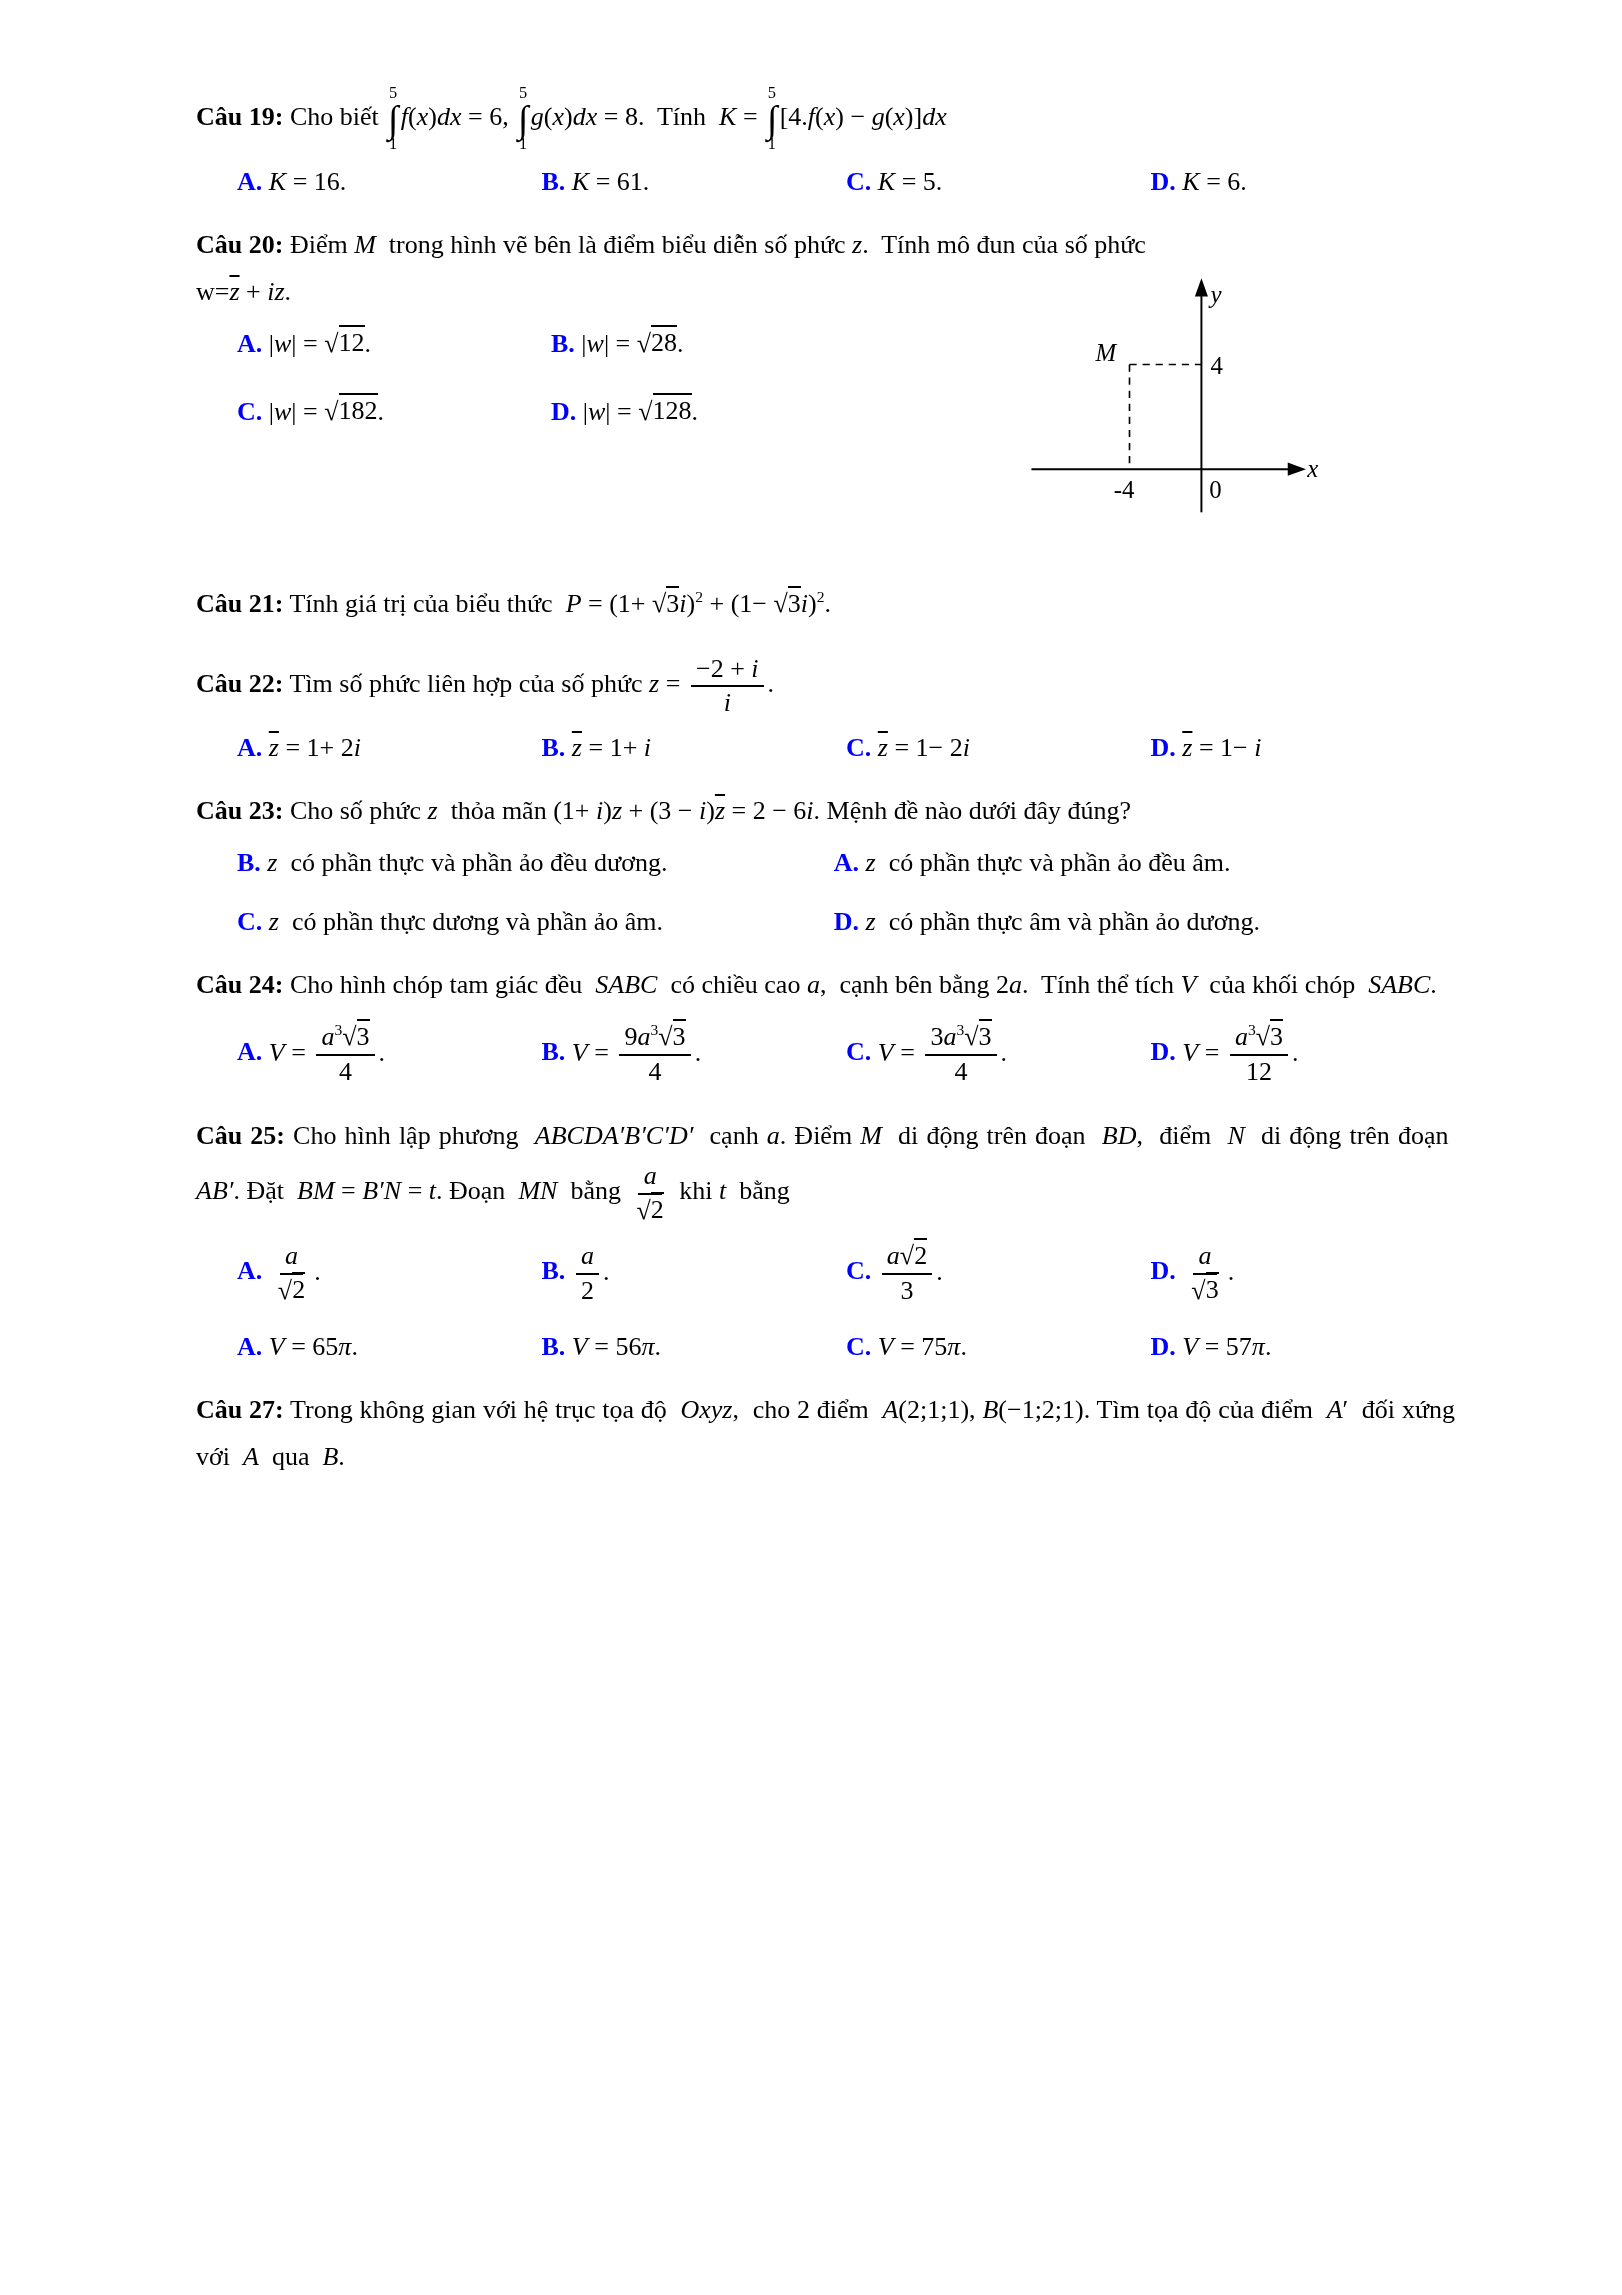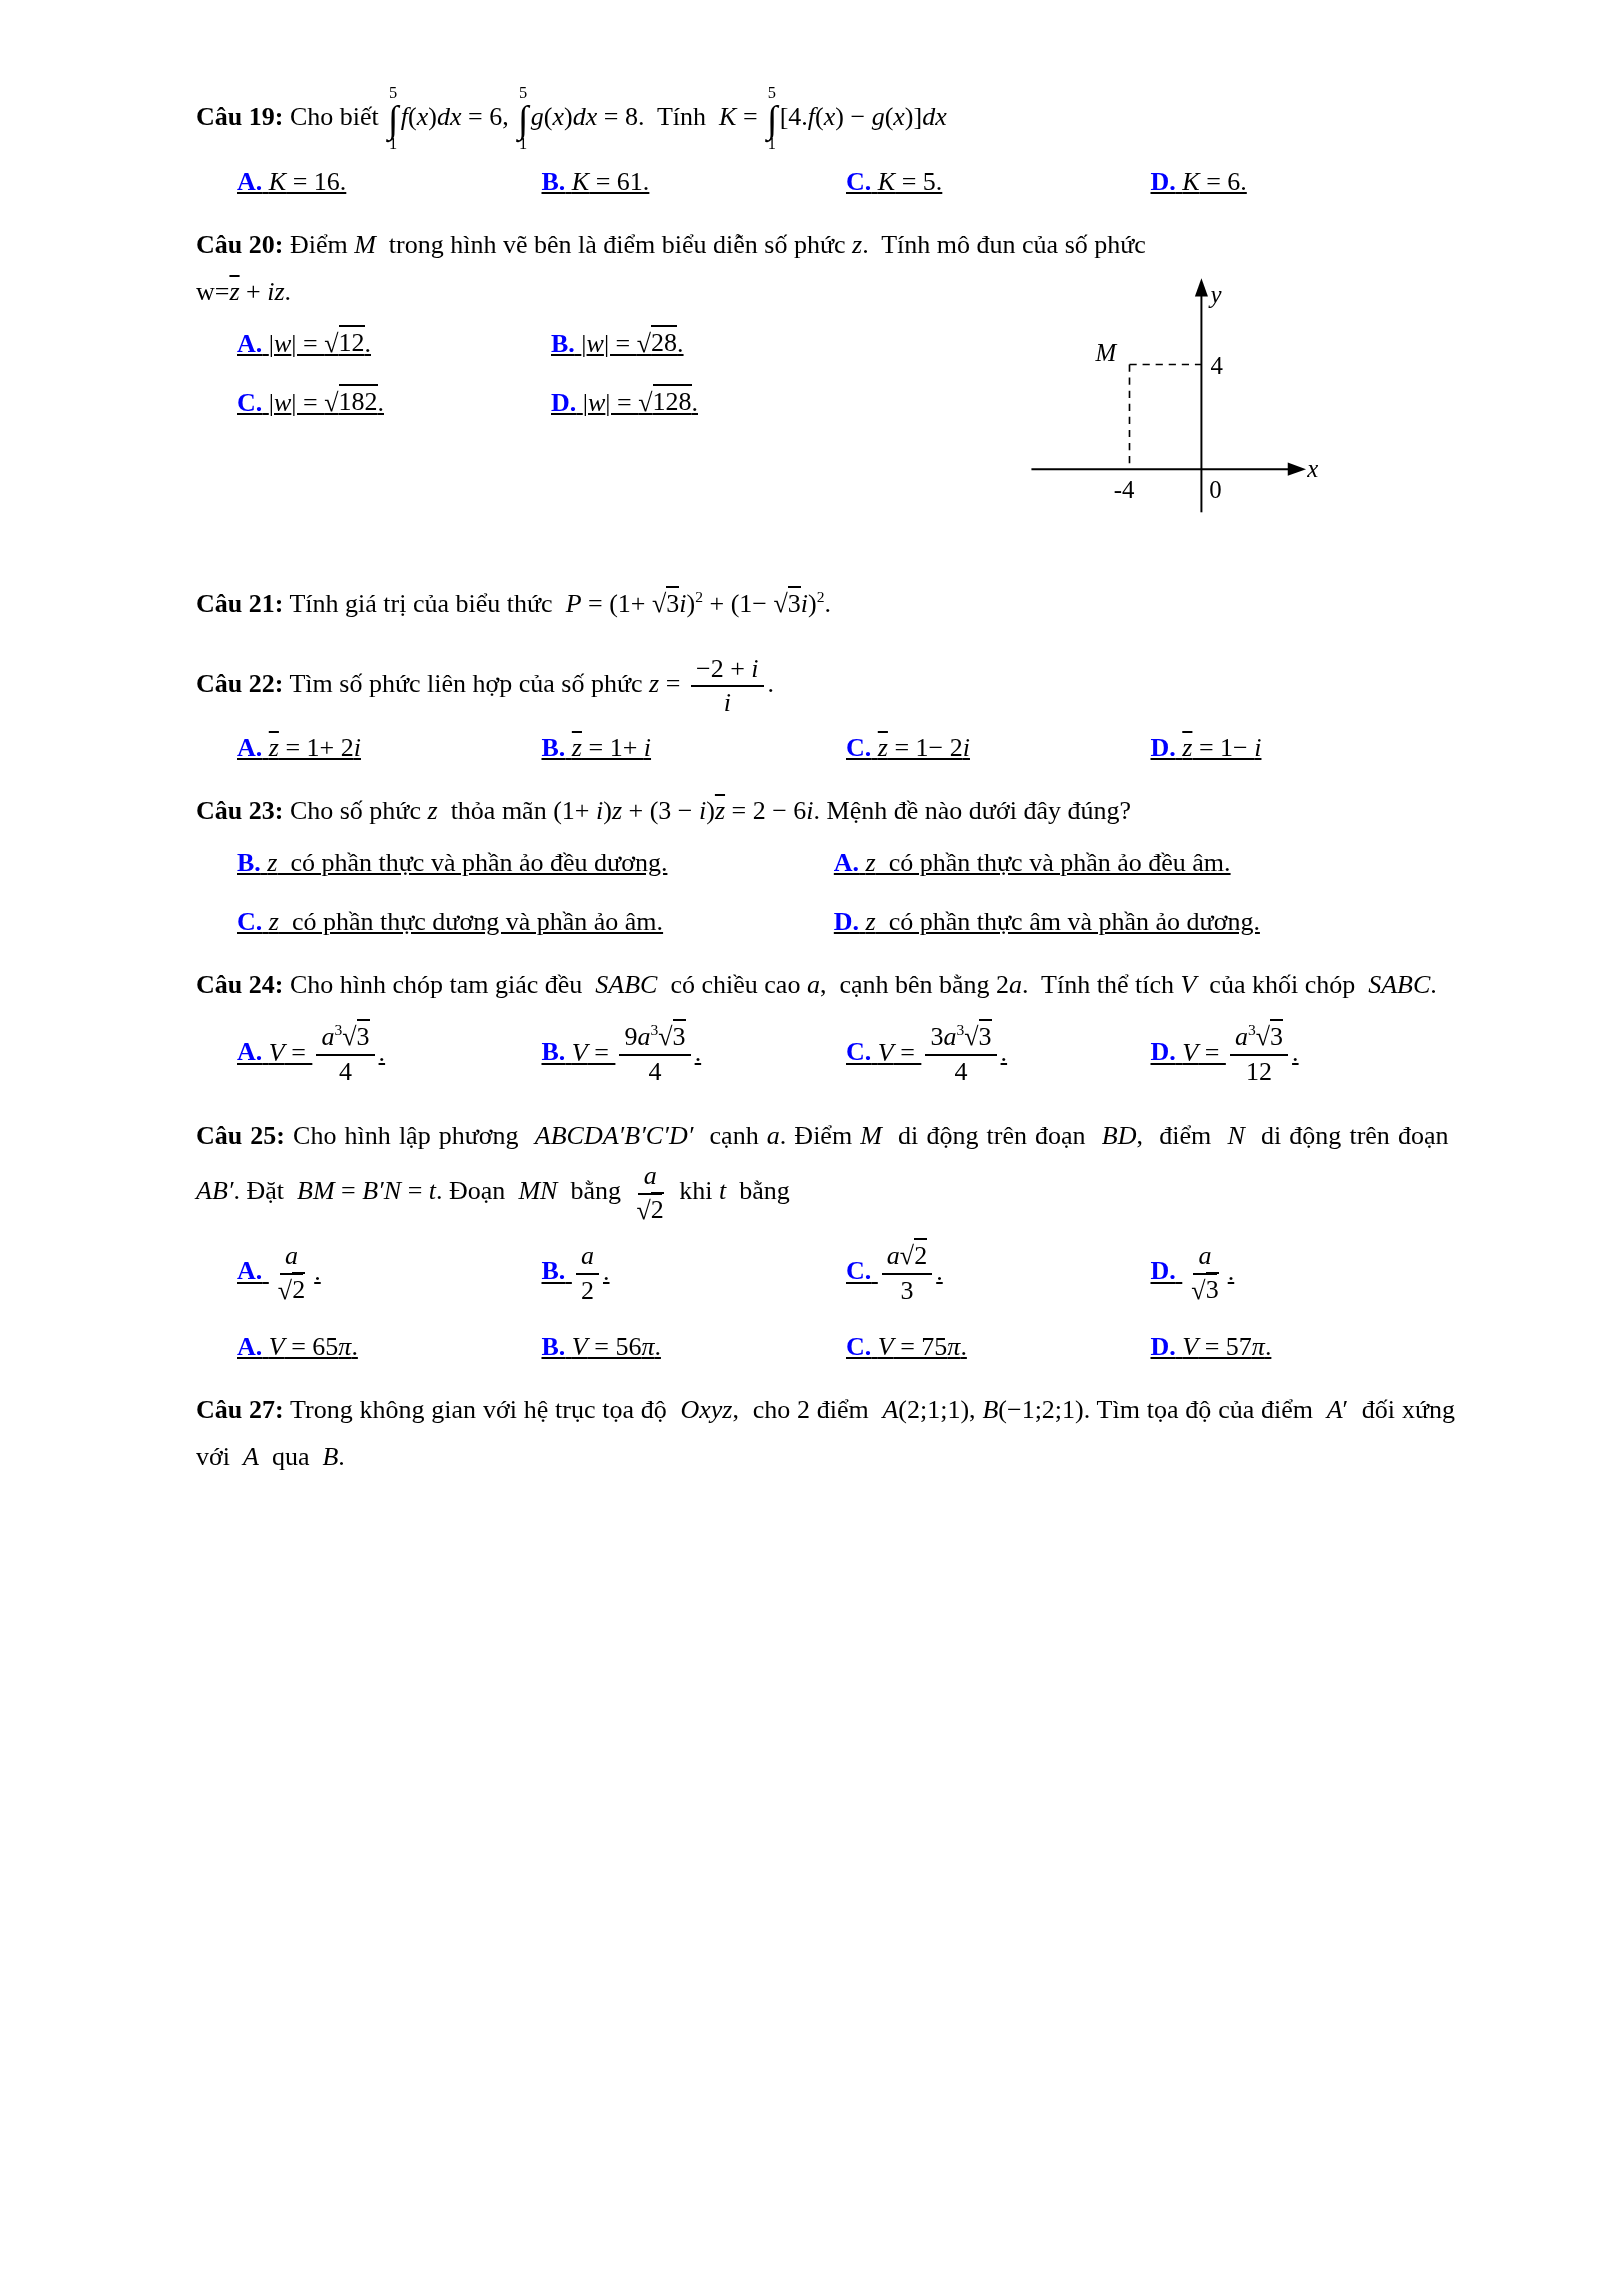--- a/index.html
+++ b/index.html
@@ -8,34 +8,34 @@
     padding:84px 168px 79px 196px;
     font-family:"Liberation Serif",serif;font-size:26px;color:#000;
   }
   .question{margin-bottom:25px;}
   .stem{line-height:1.8;text-align:justify;}
   .qnum{color:#000000;font-weight:bold;}
   .olab{color:#0000ff;font-weight:bold;}
   .opts{display:grid;padding-left:41px;margin-top:13px;row-gap:29px;align-items:center;}
   .cols-4{grid-template-columns:repeat(4,1fr);}
   .cols-2{grid-template-columns:49% 51%;}
-  .opt{white-space:nowrap;text-decoration:underline;}
+  .opt{white-space:nowrap;}
   .cols-2 .opt{white-space:normal;padding-right:15.7px;}
   sup{font-size:60%;vertical-align:super;line-height:0;}
   .frac{display:inline-flex;flex-direction:column;align-items:center;vertical-align:middle;line-height:1.25;margin:0 3.9px;text-align:left;}
   .frac .num{border-bottom:2px solid #000;padding:0 5.2px;}
   .frac .den{padding:0 5.2px;}
   .sq{white-space:nowrap;}
   .sq .rad{border-top:2px solid #000;padding-top:1.3px;}
   .ol{text-decoration:overline;}
   .intg{display:inline-flex;flex-direction:column;align-items:center;vertical-align:middle;line-height:1;margin:0 2.6px;}
   .intg .lim{font-size:16.4px;line-height:1.15;font-style:normal;}
   .intg .isym{font-size:38px;line-height:.85;}
   .has-fig{position:relative;min-height:334px;}
-  .has-fig .opts{grid-template-columns:repeat(2,314px);width:674px;row-gap:29px;}
+  .has-fig .opts{grid-template-columns:repeat(2,314px);width:674px;row-gap:38px;}
   .figure{position:absolute;left:822px;top:51px;}
   .figure text{font-family:"Liberation Serif",serif;font-size:38px;fill:#000;}
   .figure text.it{font-style:italic;}
 </style>
 </head>
 <body>
 
 <div class="page">
   <div>
       <div class="question">

